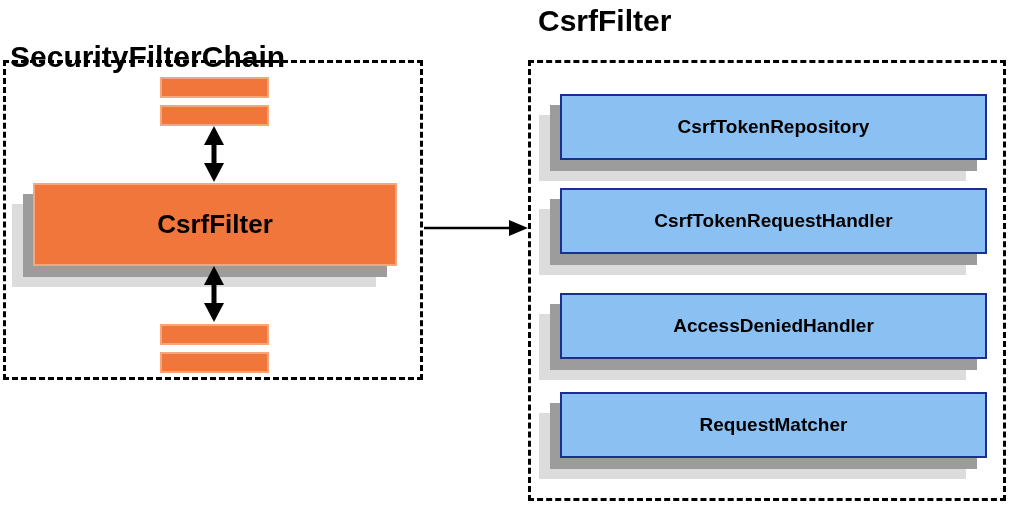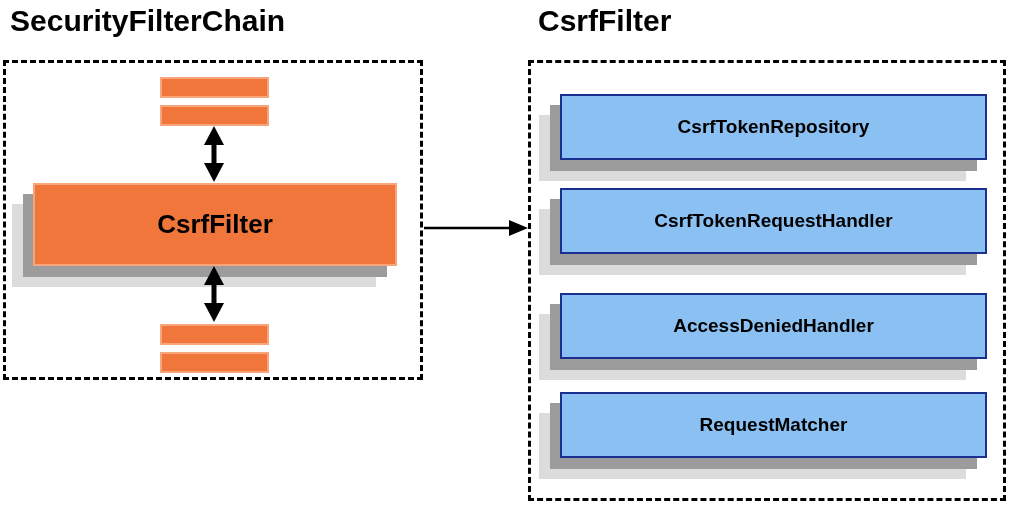--- a/index.html
+++ b/index.html
@@ -17,21 +17,21 @@
   }
   .title {
     position: absolute;
     top: 2px;
     font-size: 30px;
     font-weight: bold;
     color: var(--title-text);
     line-height: 38px;
     white-space: nowrap;
   }
-  .title-left  { left: 10px; }
+  .title-left  { left: 10px; margin-top: 36px; }
   .title-right { left: 538px; }
 
   .dashed-box {
     position: absolute;
     border: 3px dashed var(--dash-border);
     background: transparent;
   }
   .dashed-left  { left: 3px;  top: 60px; width: 414px; height: 314px; }
   .dashed-right { left: 528px; top: 60px; width: 472px; height: 435px; }
 

